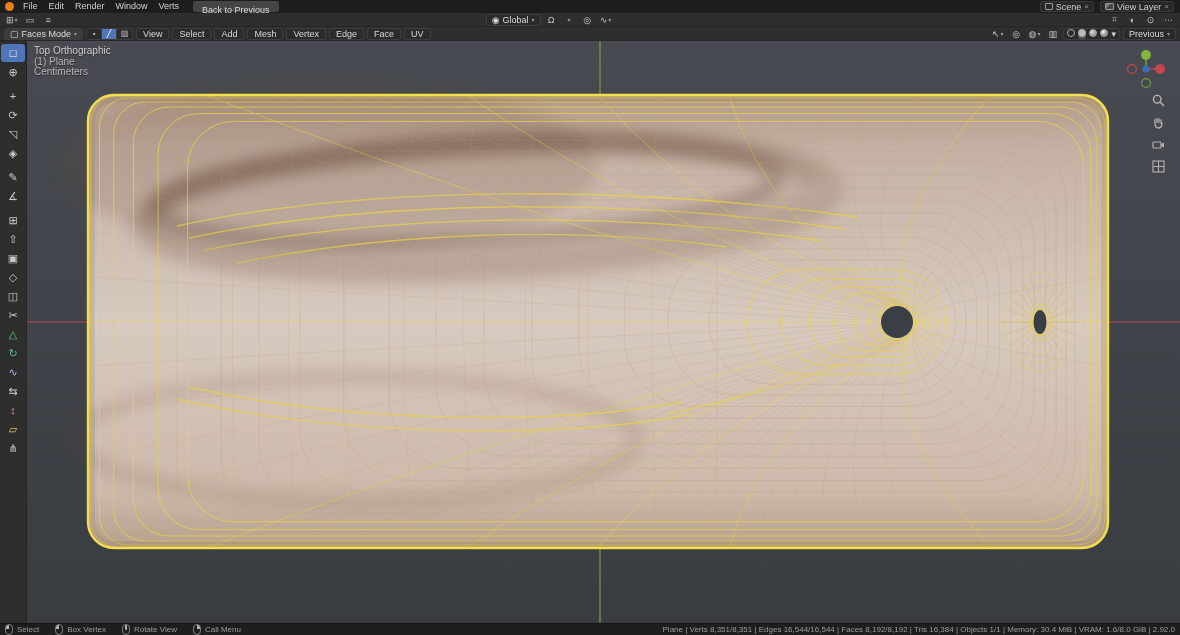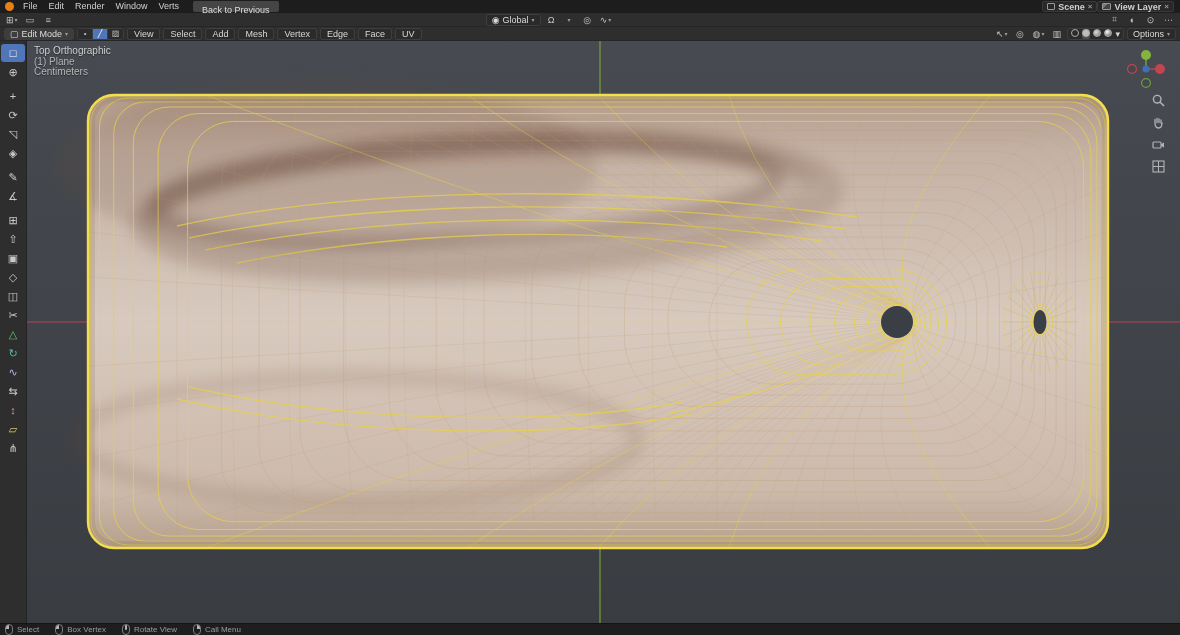--- a/index.html
+++ b/index.html
@@ -5,21 +5,21 @@
   * { margin:0; padding:0; box-sizing:border-box; }
   html,body { width:1180px; height:635px; overflow:hidden; background:#2a2a2a;
     font-family:"Liberation Sans", sans-serif; color:#d6d6d6; font-size:9px; }
 
   
   .topbar { height:13px; background:#1d1d1d; display:flex; align-items:center; padding:0 4px; gap:1px; }
   .blogo { width:9px; height:9px; border-radius:50%; background:#e87f17; margin:0 3px 0 1px; flex:none; }
   .tmenu { padding:0 5px; height:13px; line-height:13px; color:#cfcfcf; cursor:default; }
   .backbtn { margin-left:8px; background:#454545; border-radius:2px; height:11px; line-height:11px;
     padding:4px 9px; color:#dedede; }
-  .tright { margin-left:auto; display:flex; align-items:center; padding-right:2px;font-weight:bold; }
+  .tright { margin-left:auto; display:flex; align-items:center; gap:6px; padding-right:2px; }
   .widget { display:flex; align-items:center; gap:3px; background:#282828; border:1px solid #3a3a3a;
     border-radius:2px; height:11px; padding:0 4px; color:#cfcfcf; }
   .miniicon { width:8px; height:7px; border:1px solid #9a9a9a; border-radius:1px; display:inline-block; }
   .miniphoto { width:9px; height:7px; border:1px solid #9a9a9a; border-radius:1px; display:inline-block;
     background:linear-gradient(135deg,#777 40%,#444 40%); }
   .wx { color:#9a9a9a; font-size:8px; }
 
   
   .hrow { height:14px; background:#2e2e2e; display:flex; align-items:center; padding:0 4px; gap:3px;
     border-bottom:1px solid #262626; }
@@ -120,21 +120,21 @@
   <span class="spacer2"></span>
   <span class="ibtn">⌗</span>
   <span class="ibtn">◐</span>
   <span class="ibtn">⊙</span>
   <span class="ibtn">⋯</span>
 </div>
 
 <div class="hrow">
   <span class="drop" style="background:#3d3d3d;">
     <span>▢</span>
-    <span>Edit Mode</span>
+    <span>Faces Mode</span>
     <span class="car">▾</span>
   </span>
   <span class="selmodes">
     <span class="selmode">•</span>
     <span class="selmode active">╱</span>
     <span class="selmode">▨</span>
   </span>
   <span class="menu2">View</span>
   <span class="menu2">Select</span>
   <span class="menu2">Add</span>
@@ -149,21 +149,21 @@
   <span class="ibtn">◍<span class="car">▾</span></span>
   <span class="ibtn">▥</span>
   <span class="shadegrp">
     <span class="scirc-btn"><span class="scirc"></span></span>
     <span class="scirc-btn active"><span class="scirc solid"></span></span>
     <span class="scirc-btn"><span class="scirc mat"></span></span>
     <span class="scirc-btn"><span class="scirc rend"></span></span>
     <span class="car">▾</span>
   </span>
   <span class="drop">
-    <span>Options</span>
+    <span>Previous</span>
     <span class="car">▾</span>
   </span>
 </div>
 
 <div class="main">
 
   <div class="toolbar">
     <div class="tool active">□</div>
     <div class="tool">⊕</div>
     <div class="tool gap">+</div>
@@ -424,13 +424,14 @@
         <i></i>
       </span>
     <span>Rotate View</span>
   </span>
   <span class="hint">
     <span class="mouse m-right">
         <i></i>
       </span>
     <span>Call Menu</span>
   </span>
+  <span class="stats">Plane | Verts 8,351/8,351 | Edges 16,544/16,544 | Faces 8,192/8,192 | Tris 16,384 | Objects 1/1 | Memory: 30.4 MiB | VRAM: 1.6/8.0 GiB | 2.92.0</span>
 </div>
 
 </body></html>

